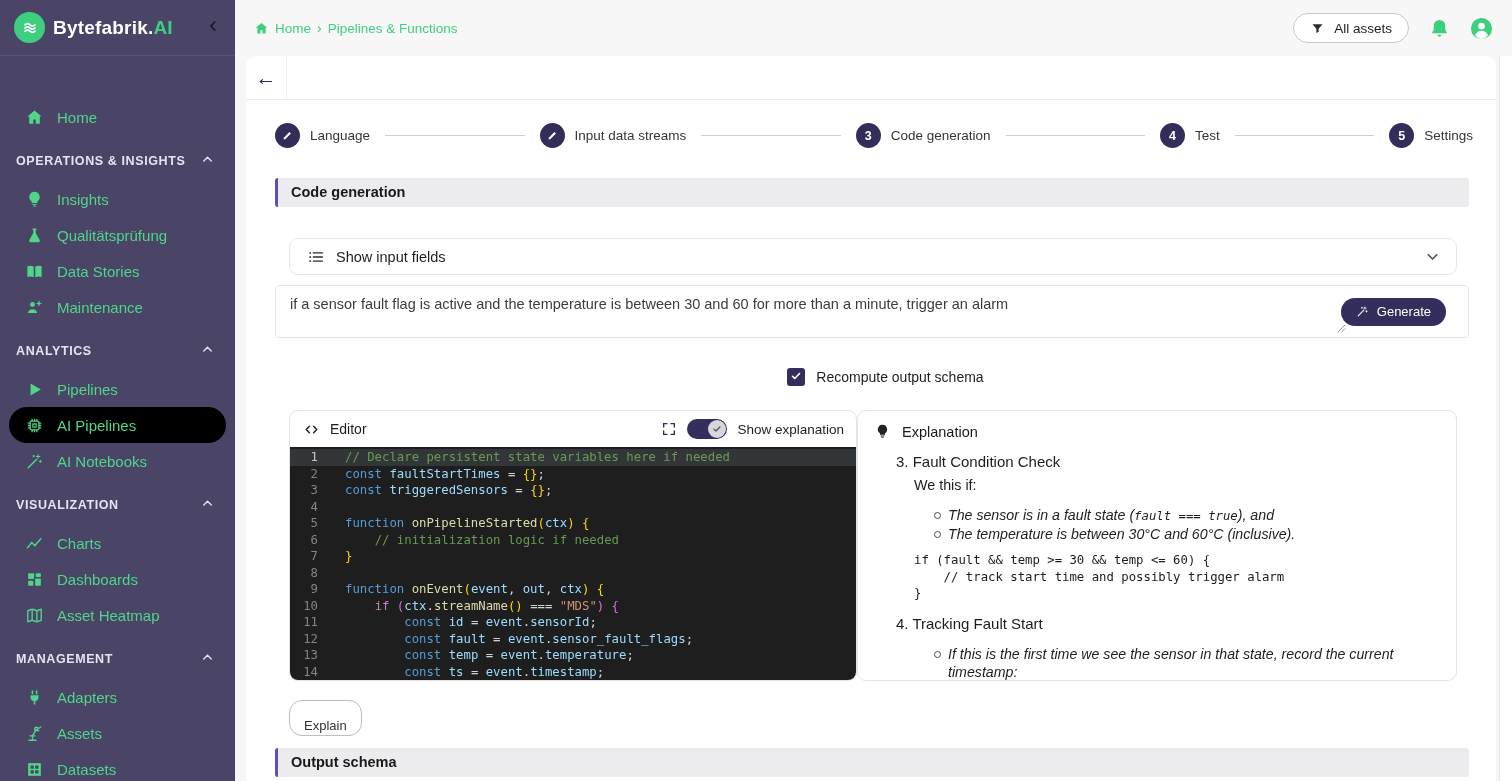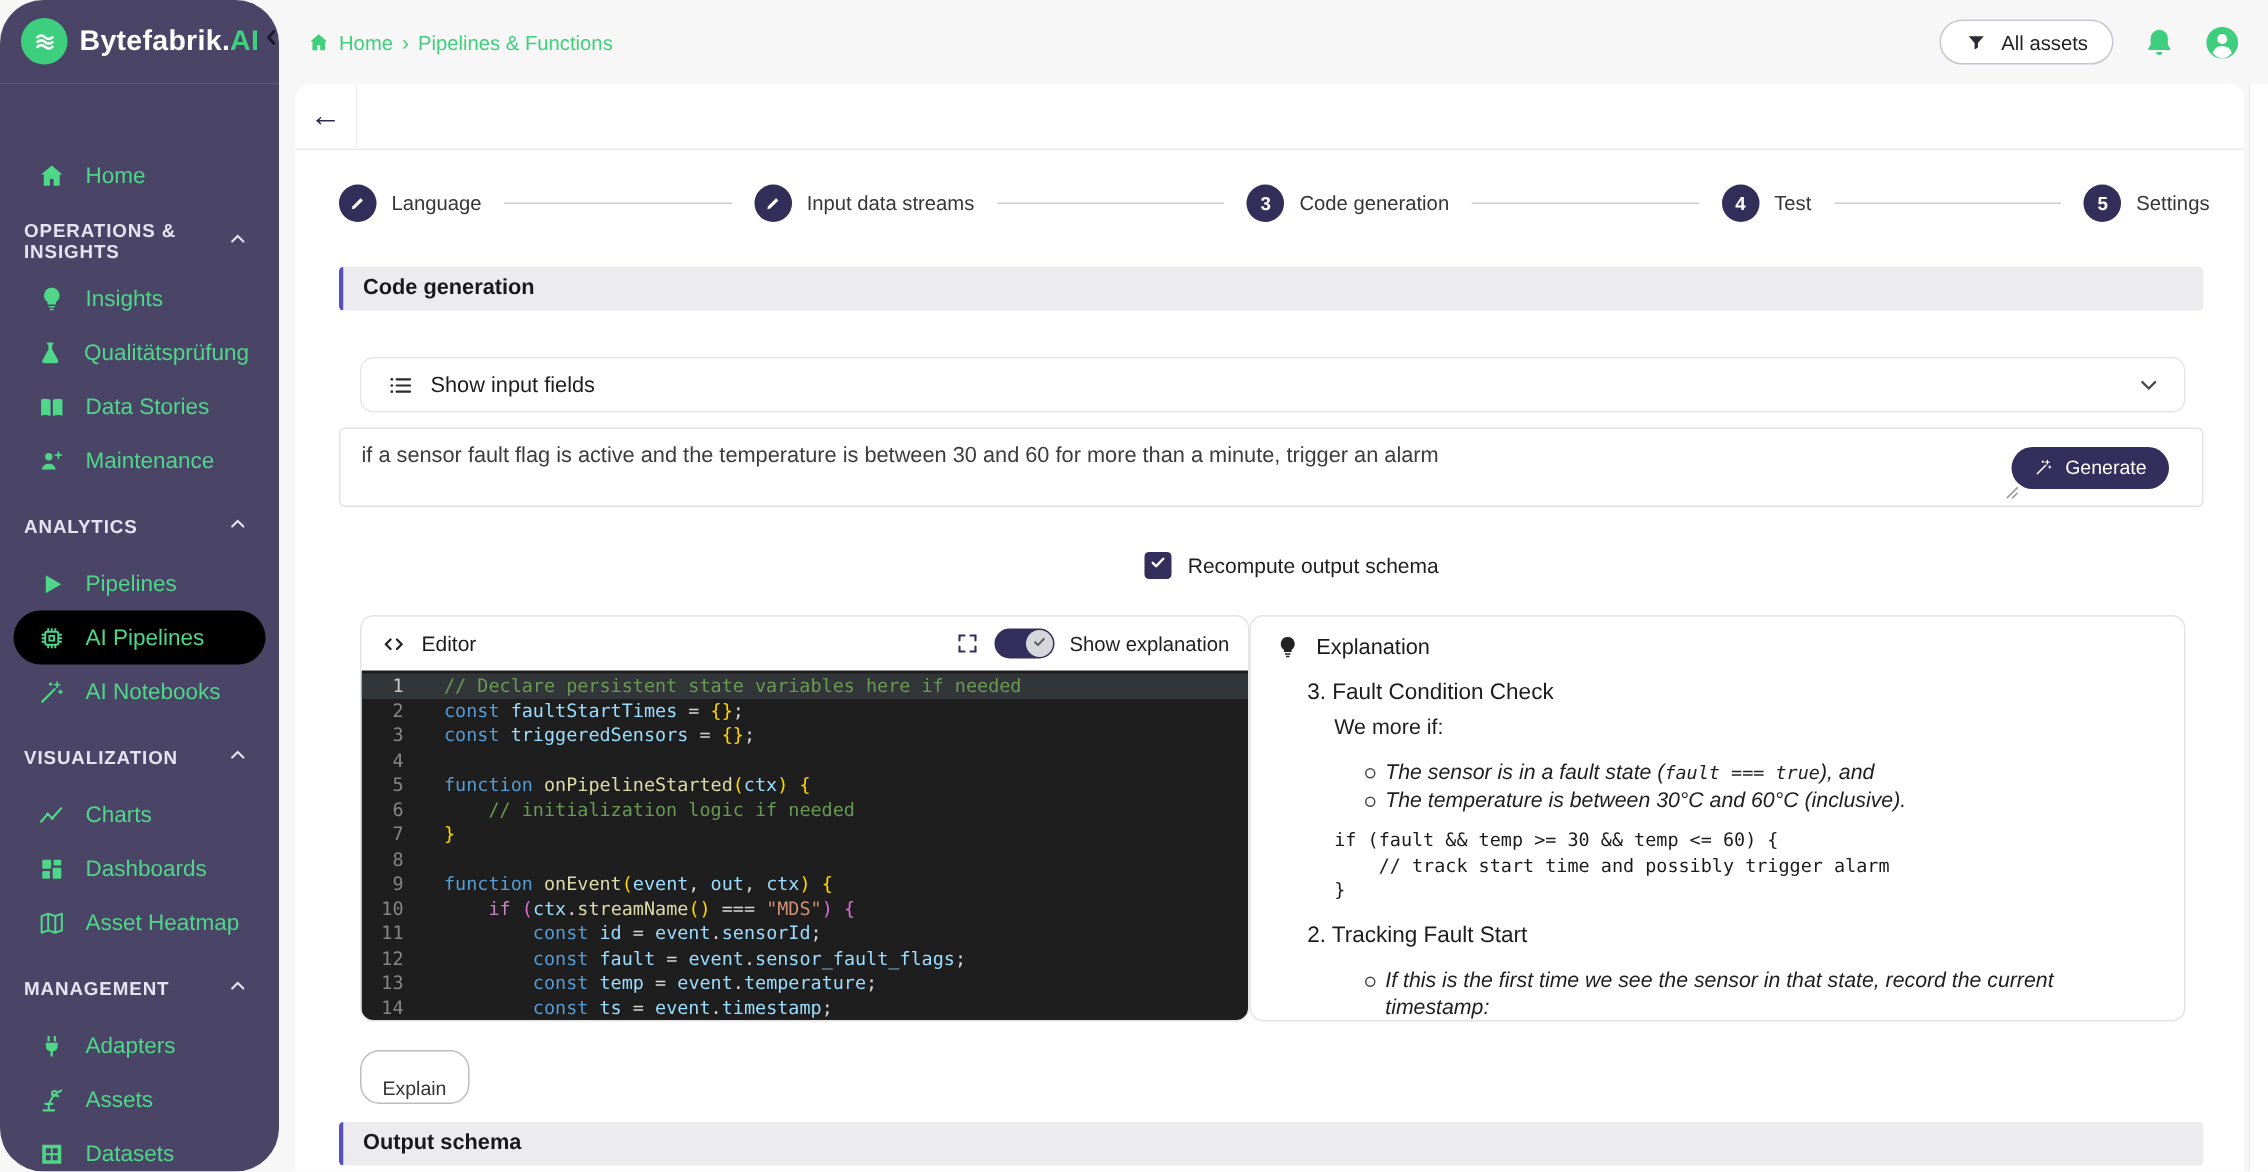--- a/index.html
+++ b/index.html
@@ -1,20 +1,20 @@
 <!DOCTYPE html>
 <html><head>
 <meta charset="utf-8">
 <style>
   * { margin:0; padding:0; box-sizing:border-box; }
   html,body { width:1512px; height:781px; overflow:hidden; font-family:"Liberation Sans", sans-serif; background:#f7f7f8; }
   .app { display:flex; height:100%; }
 
   
-  .sidebar { width:186px; flex-shrink:0; background:#4a4467; color:#fff; overflow:hidden;border-radius:29px; }
+  .sidebar { width:235px; flex-shrink:0; background:#4a4467; color:#fff; overflow:hidden; }
   .logo-row { height:56px; display:flex; align-items:center; padding:0 14px 0 14px; border-bottom:1px solid rgba(255,255,255,.09); }
   .logo-circle { width:31px; height:31px; border-radius:50%; background:#3ecf7e; display:flex; align-items:center; justify-content:center; flex-shrink:0; }
   .logo-circle svg { width:24px; height:24px; }
   .brand { font-size:19px; font-weight:700; margin-left:8px; letter-spacing:.2px; white-space:nowrap; }
   .brand .ai { color:#3ecf7e; }
   .collapse-btn { margin-left:auto; color:#17172a; display:flex; cursor:pointer; }
   .collapse-btn svg { width:16px; height:16px; }
 
   .side-nav { padding-top:43px; }
   .side-item { height:36px; margin:0 9px; padding:0 15px; border-radius:18px; display:flex; align-items:center; color:#4fd689; font-size:15px; cursor:pointer; white-space:nowrap; }
@@ -481,29 +481,29 @@
             <span class="icn">
                 <svg viewBox="0 0 24 24" fill="currentColor">
                   <path d="M12 2.3a6.6 6.6 0 0 0-3.6 12.1v2.1h7.2v-2.1A6.6 6.6 0 0 0 12 2.3z"></path>
                   <path d="M9.4 17.6h5.2v1.4H9.4zM10.4 20h3.2v1.3h-3.2z"></path>
                 </svg>
               </span>
             <span class="expl-title">Explanation</span>
           </div>
           <div class="expl-blocks" id="expl-blocks">
               <div class="expl-heading">3. Fault Condition Check</div>
-              <div class="expl-para">We more if:</div>
+              <div class="expl-para">We this if:</div>
               <ul class="expl-bullets">
                 <li>The sensor is in a fault state (<code class="inline-code">fault === true</code>), and</li>
                 <li>The temperature is between 30°C and 60°C (inclusive).</li>
               </ul>
               <pre class="expl-code ind1">if (fault &amp;&amp; temp &gt;= 30 &amp;&amp; temp &lt;= 60) {
     // track start time and possibly trigger alarm
 }</pre>
-              <div class="expl-heading">2. Tracking Fault Start</div>
+              <div class="expl-heading">4. Tracking Fault Start</div>
               <ul class="expl-bullets">
                 <li>If this is the first time we see the sensor in that state, record the current timestamp:</li>
               </ul>
             </div>
         </div>
       </div>
 
       <div class="explain-row">
         <button class="explain-btn">Explain</button>
       </div>

